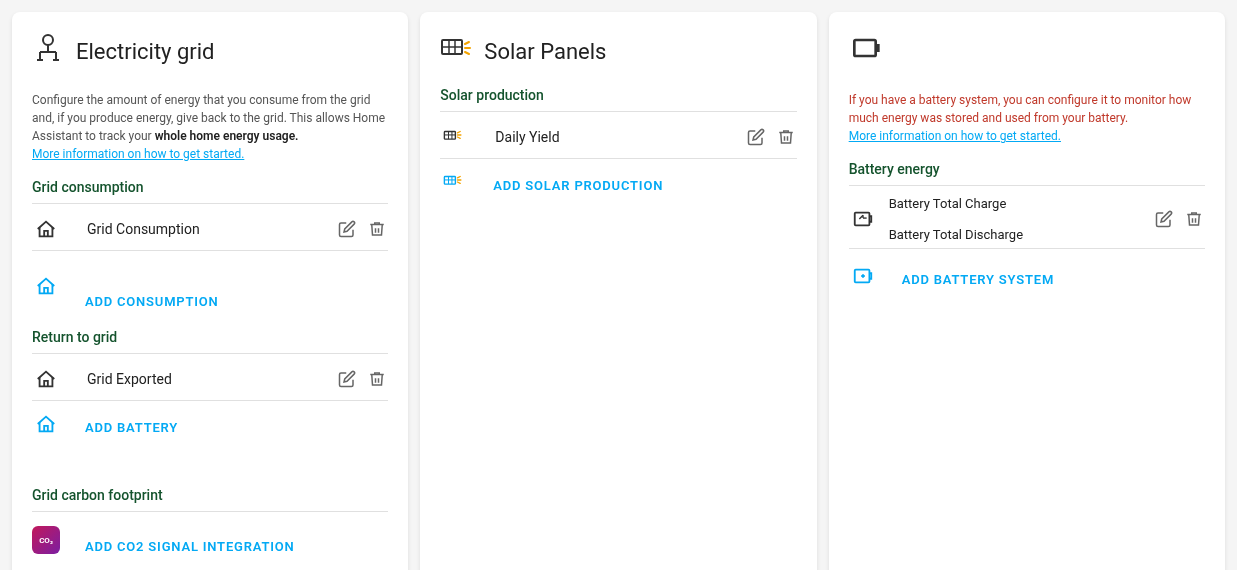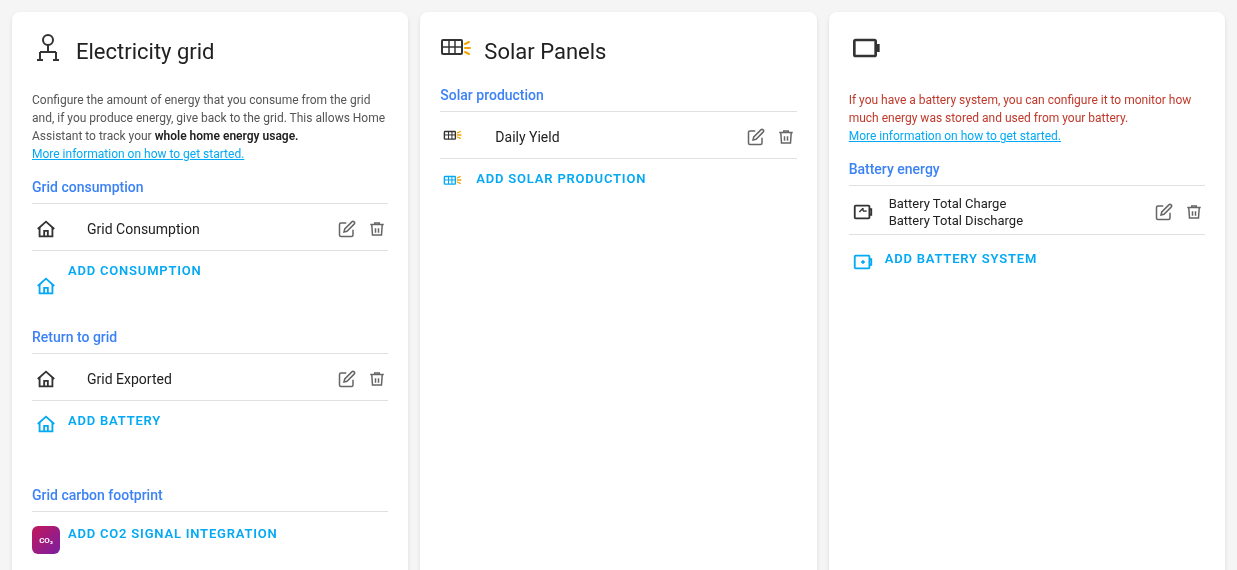--- a/index.html
+++ b/index.html
@@ -53,21 +53,21 @@
       font-weight: 600;
     }
     .card-description a, .more-info-link {
       color: #03a9f4;
       text-decoration: underline;
       cursor: pointer;
     }
     .section-title {
       font-size: 14px;
       font-weight: 500;
-      color: #3b82f6;
+      color: #14532d;
       margin-bottom: 8px;
       margin-top: 16px;
     }
     .divider {
       border: none;
       border-top: 1px solid #e0e0e0;
       margin: 4px 0;
     }
     .list-item {
       display: flex;
@@ -102,22 +102,22 @@
       border: none;
       cursor: pointer;
       color: #666;
       font-size: 18px;
       padding: 2px;
       display: flex;
       align-items: center;
     }
     .add-item {
       display: flex;
-      align-items: flex-start;
-      gap: 8px;
+      align-items: flex-end;
+      gap: 25px;
       padding: 12px 0;
       cursor: pointer;
       color: #03a9f4;
     }
     .add-item-label {
       font-size: 13px;
       font-weight: 600;
       letter-spacing: 0.8px;
       color: #03a9f4;
     }
@@ -141,21 +141,21 @@
       display: flex;
       align-items: center;
       padding: 6px 0;
       gap: 12px;
       border-bottom: 1px solid #e0e0e0;
     }
     .battery-labels {
       flex: 1;
       display: flex;
       flex-direction: column;
-      gap: 2px;
+      gap: 16px;
     }
     .battery-label {
       font-size: 13px;
       color: #212121;
     }
   </style>
 </head>
 <body>
 
 <div class="cards-container">

